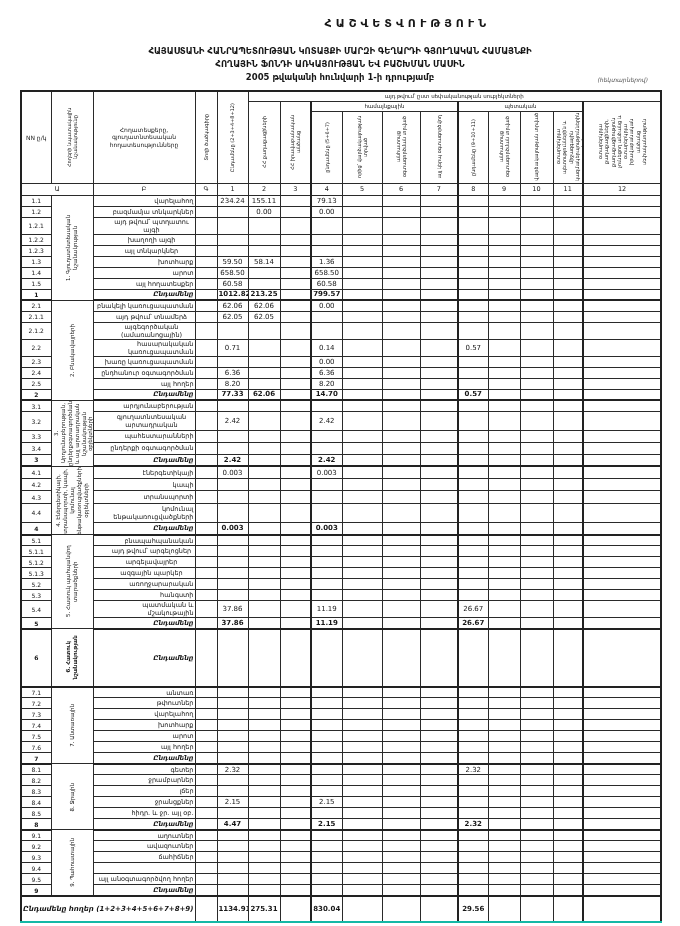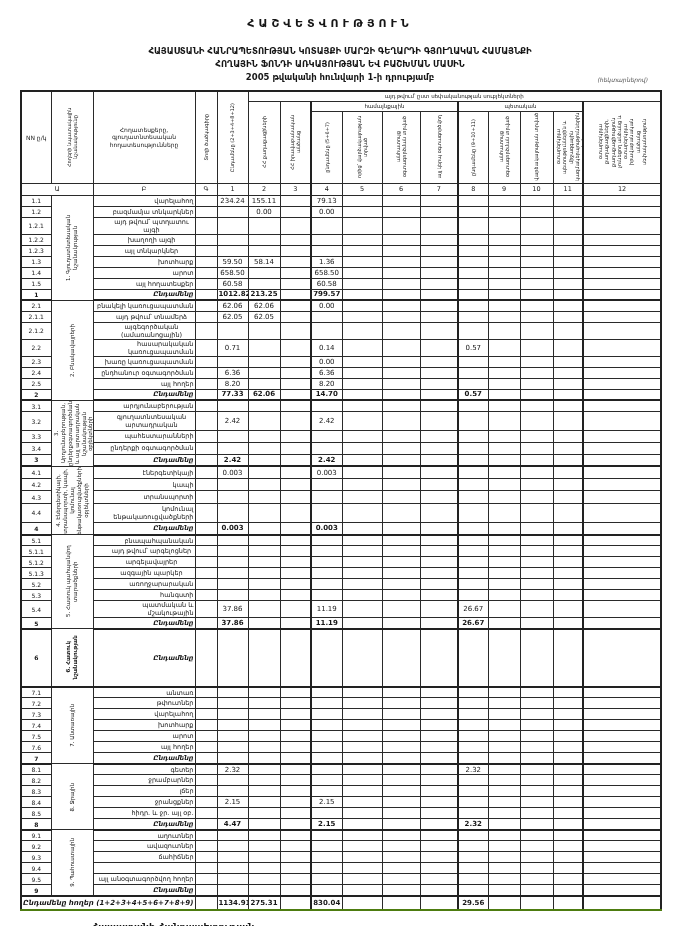--- a/index.html
+++ b/index.html
@@ -3,21 +3,21 @@
 <meta charset="utf-8">
 <style>
   html,body{margin:0;padding:0;background:#e8e8e8;}
   .page{
     width:680px;height:926px;background:#ffffff;color:#161616;
     font-family:"DejaVu Sans","Liberation Sans",sans-serif;
     box-sizing:border-box;padding:4px 20px 0 20px;position:relative;margin:0 auto;
   }
   
   .top{position:relative;height:86px;}
-  .report-title{position:absolute;top:13px;left:150px;width:320px;text-align:center;
+  .report-title{position:absolute;top:13px;left:150px;width:320px;text-align:right;
     font-size:11px;font-weight:bold;letter-spacing:4px;}
   .appendix{position:absolute;top:2px;right:0;text-align:center;font-size:8.5px;font-weight:bold;line-height:1.3;}
   .sub{position:absolute;width:100%;text-align:center;font-size:8.5px;font-weight:bold;}
   .sub1{top:42px;} .sub2{top:55px;} .sub3{top:68px;}
   .units{position:absolute;top:72px;right:12px;font-size:6px;font-style:italic;color:#555;}
   
   table{border-collapse:collapse;table-layout:fixed;width:640px;border:2px solid #222;}
   th,td{border:1px solid #2a2a2a;padding:0 1px;overflow:hidden;box-sizing:border-box;}
   thead th{font-weight:normal;vertical-align:middle;text-align:center;}
   .h1 th.band,.h2 th.band{height:10px;font-size:5.5px;}
@@ -30,21 +30,21 @@
   .hl{font-size:6px;line-height:1.3;}
   tbody td{height:11px;font-size:7px;text-align:center;}
   td.rn{font-size:6px;}
   td.rl{text-align:right;padding-left:2px;font-size:6.5px;}
   td.rl.ctr{text-align:center;padding-left:16px;}
   td.sec{vertical-align:middle;}
   td.sec .vt{font-size:5.5px;max-height:none;}
   tr.tot td{font-weight:bold;border-bottom:2px solid #222;}
   tr.tot td.rl{font-style:italic;margin-left:16px;}
   tr.tall{height:58px;}
-  tr.grand td{font-weight:bold;border-top:2px solid #222;border-bottom:2px solid #4d7c0f;height:14px;margin-left:41px;}
+  tr.grand td{font-weight:bold;border-top:2px solid #222;border-bottom:2px solid #14b8a6;height:26px;margin-left:41px;}
   td.grandlab{font-style:italic;text-align:center;font-size:7px;}
   .gb{border-left:2px solid #222 !important;}
   
   .footer{display:flex;align-items:flex-end;margin-top:10px;padding-left:72px;}
   .sign-block{font-size:9.5px;font-weight:bold;line-height:1.35;}
 </style>
 </head>
 <body>
 
 <div class="page">

